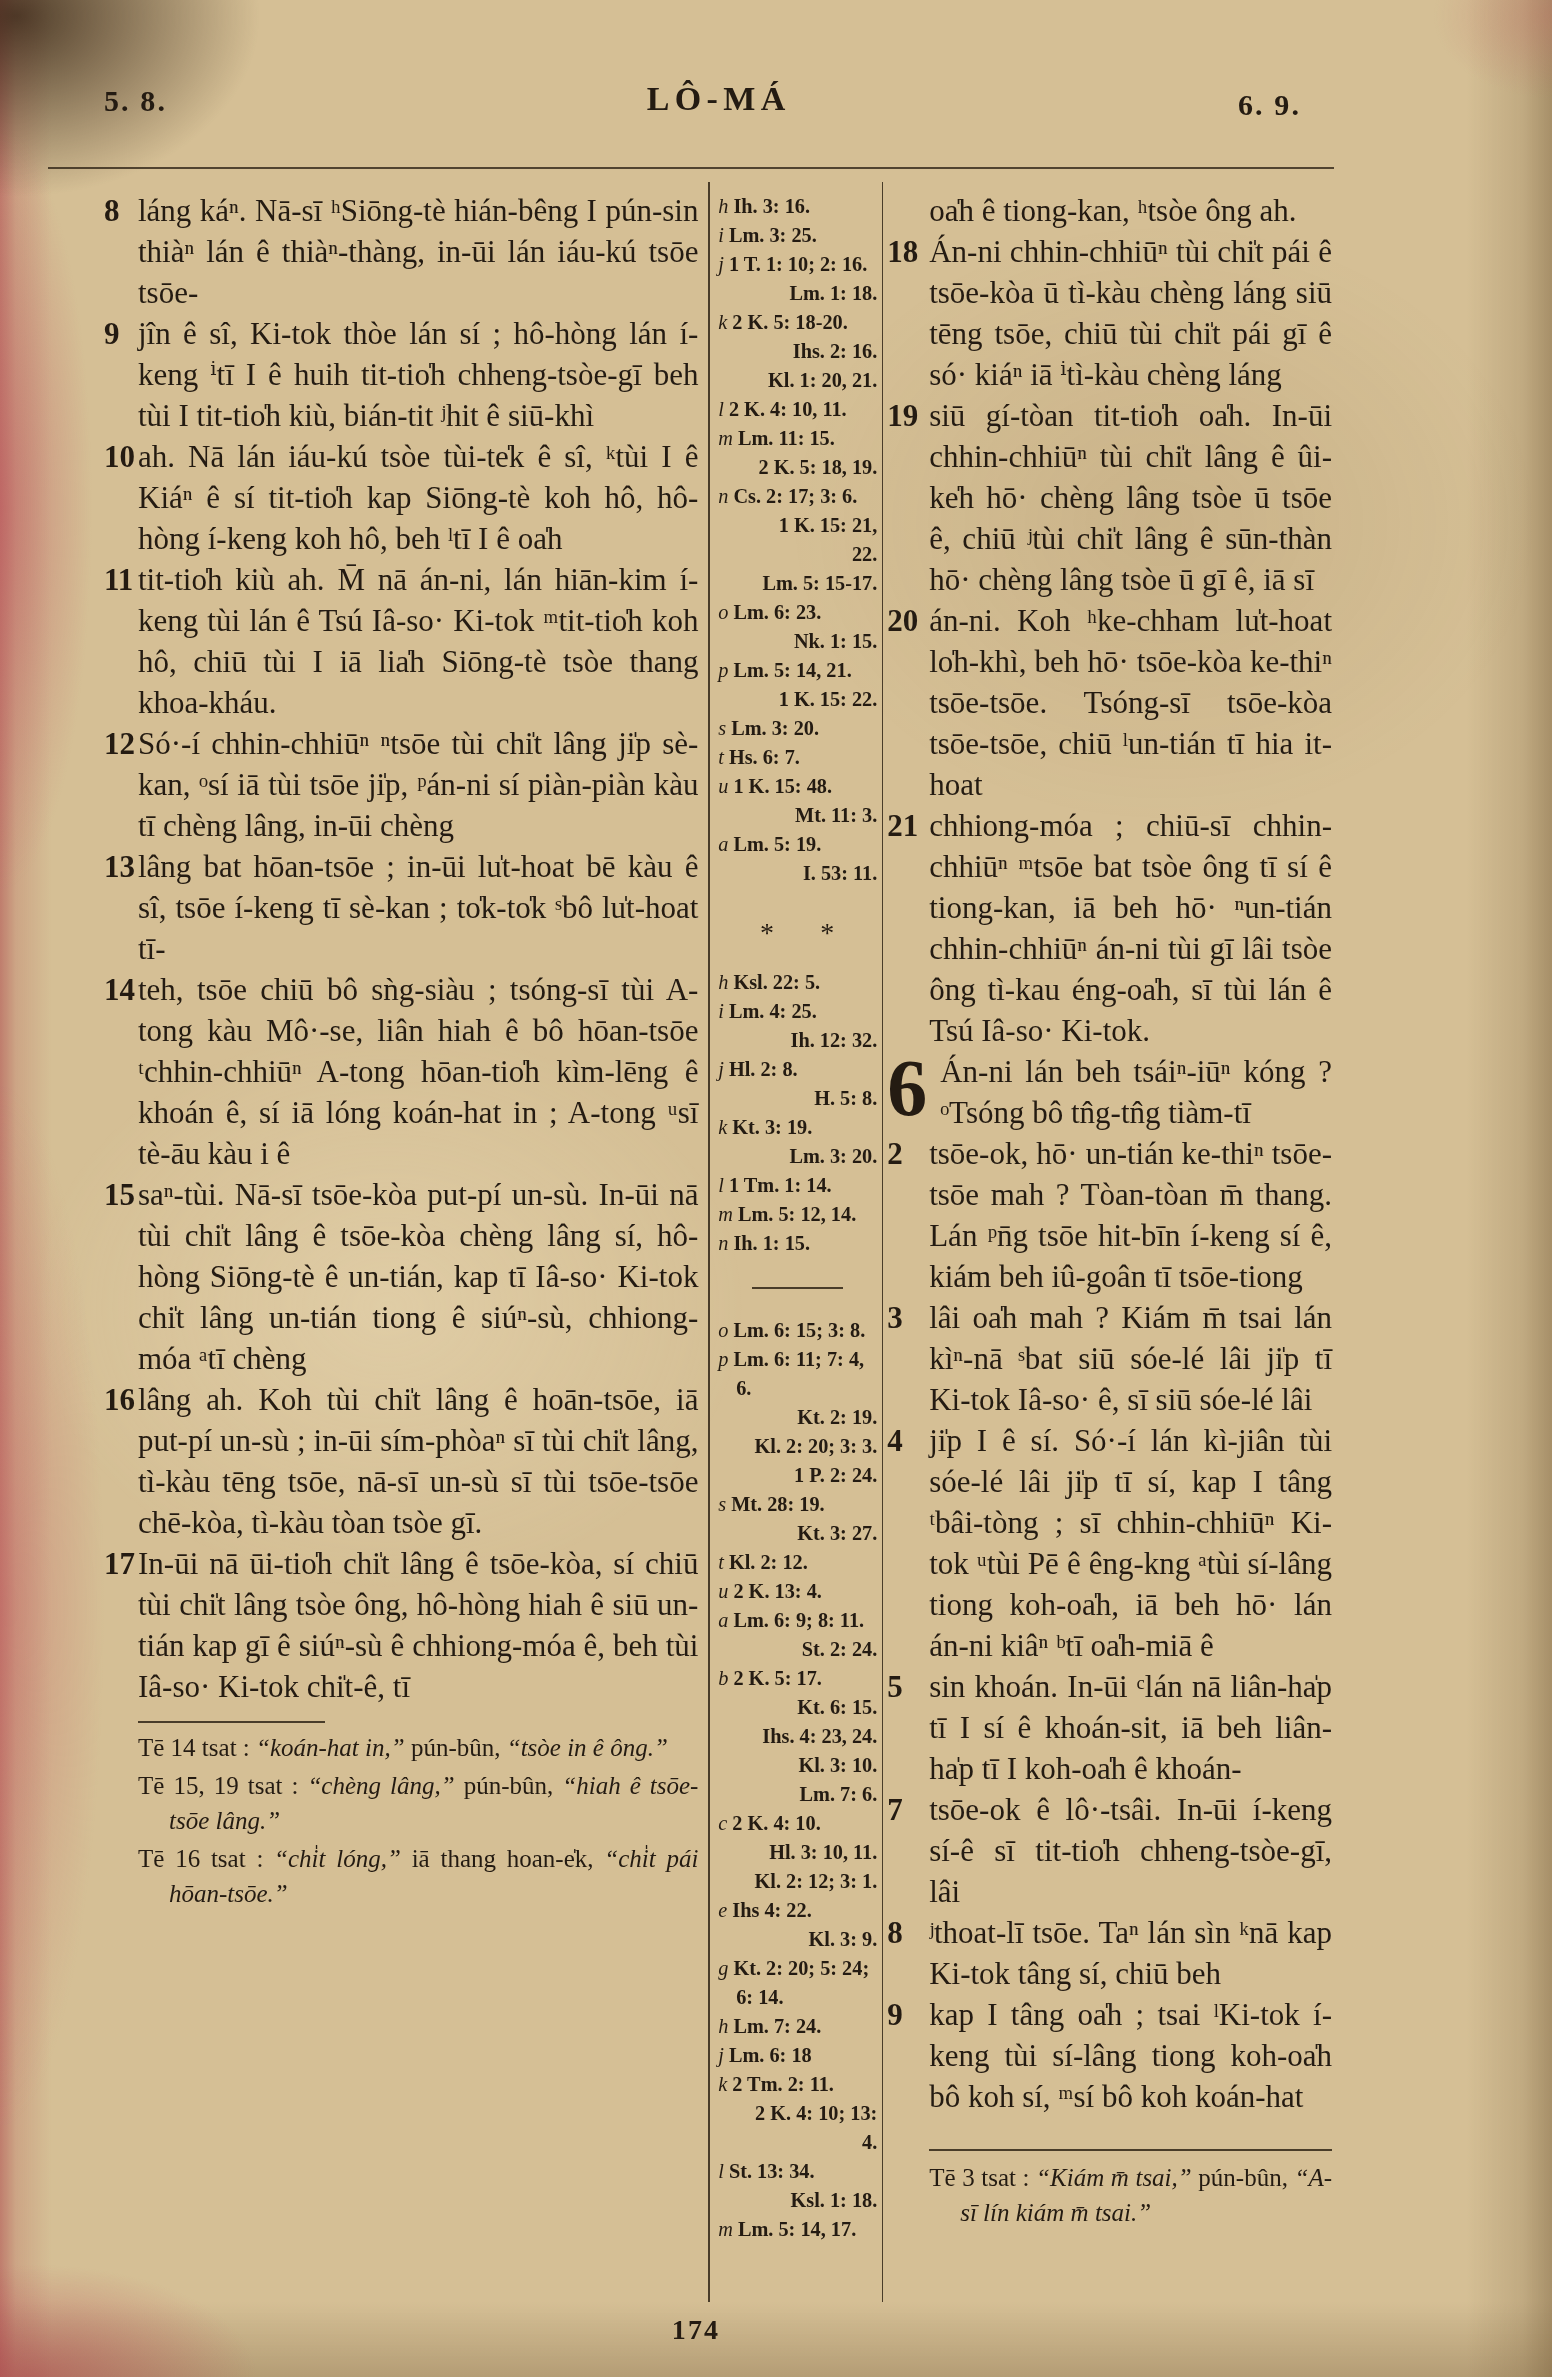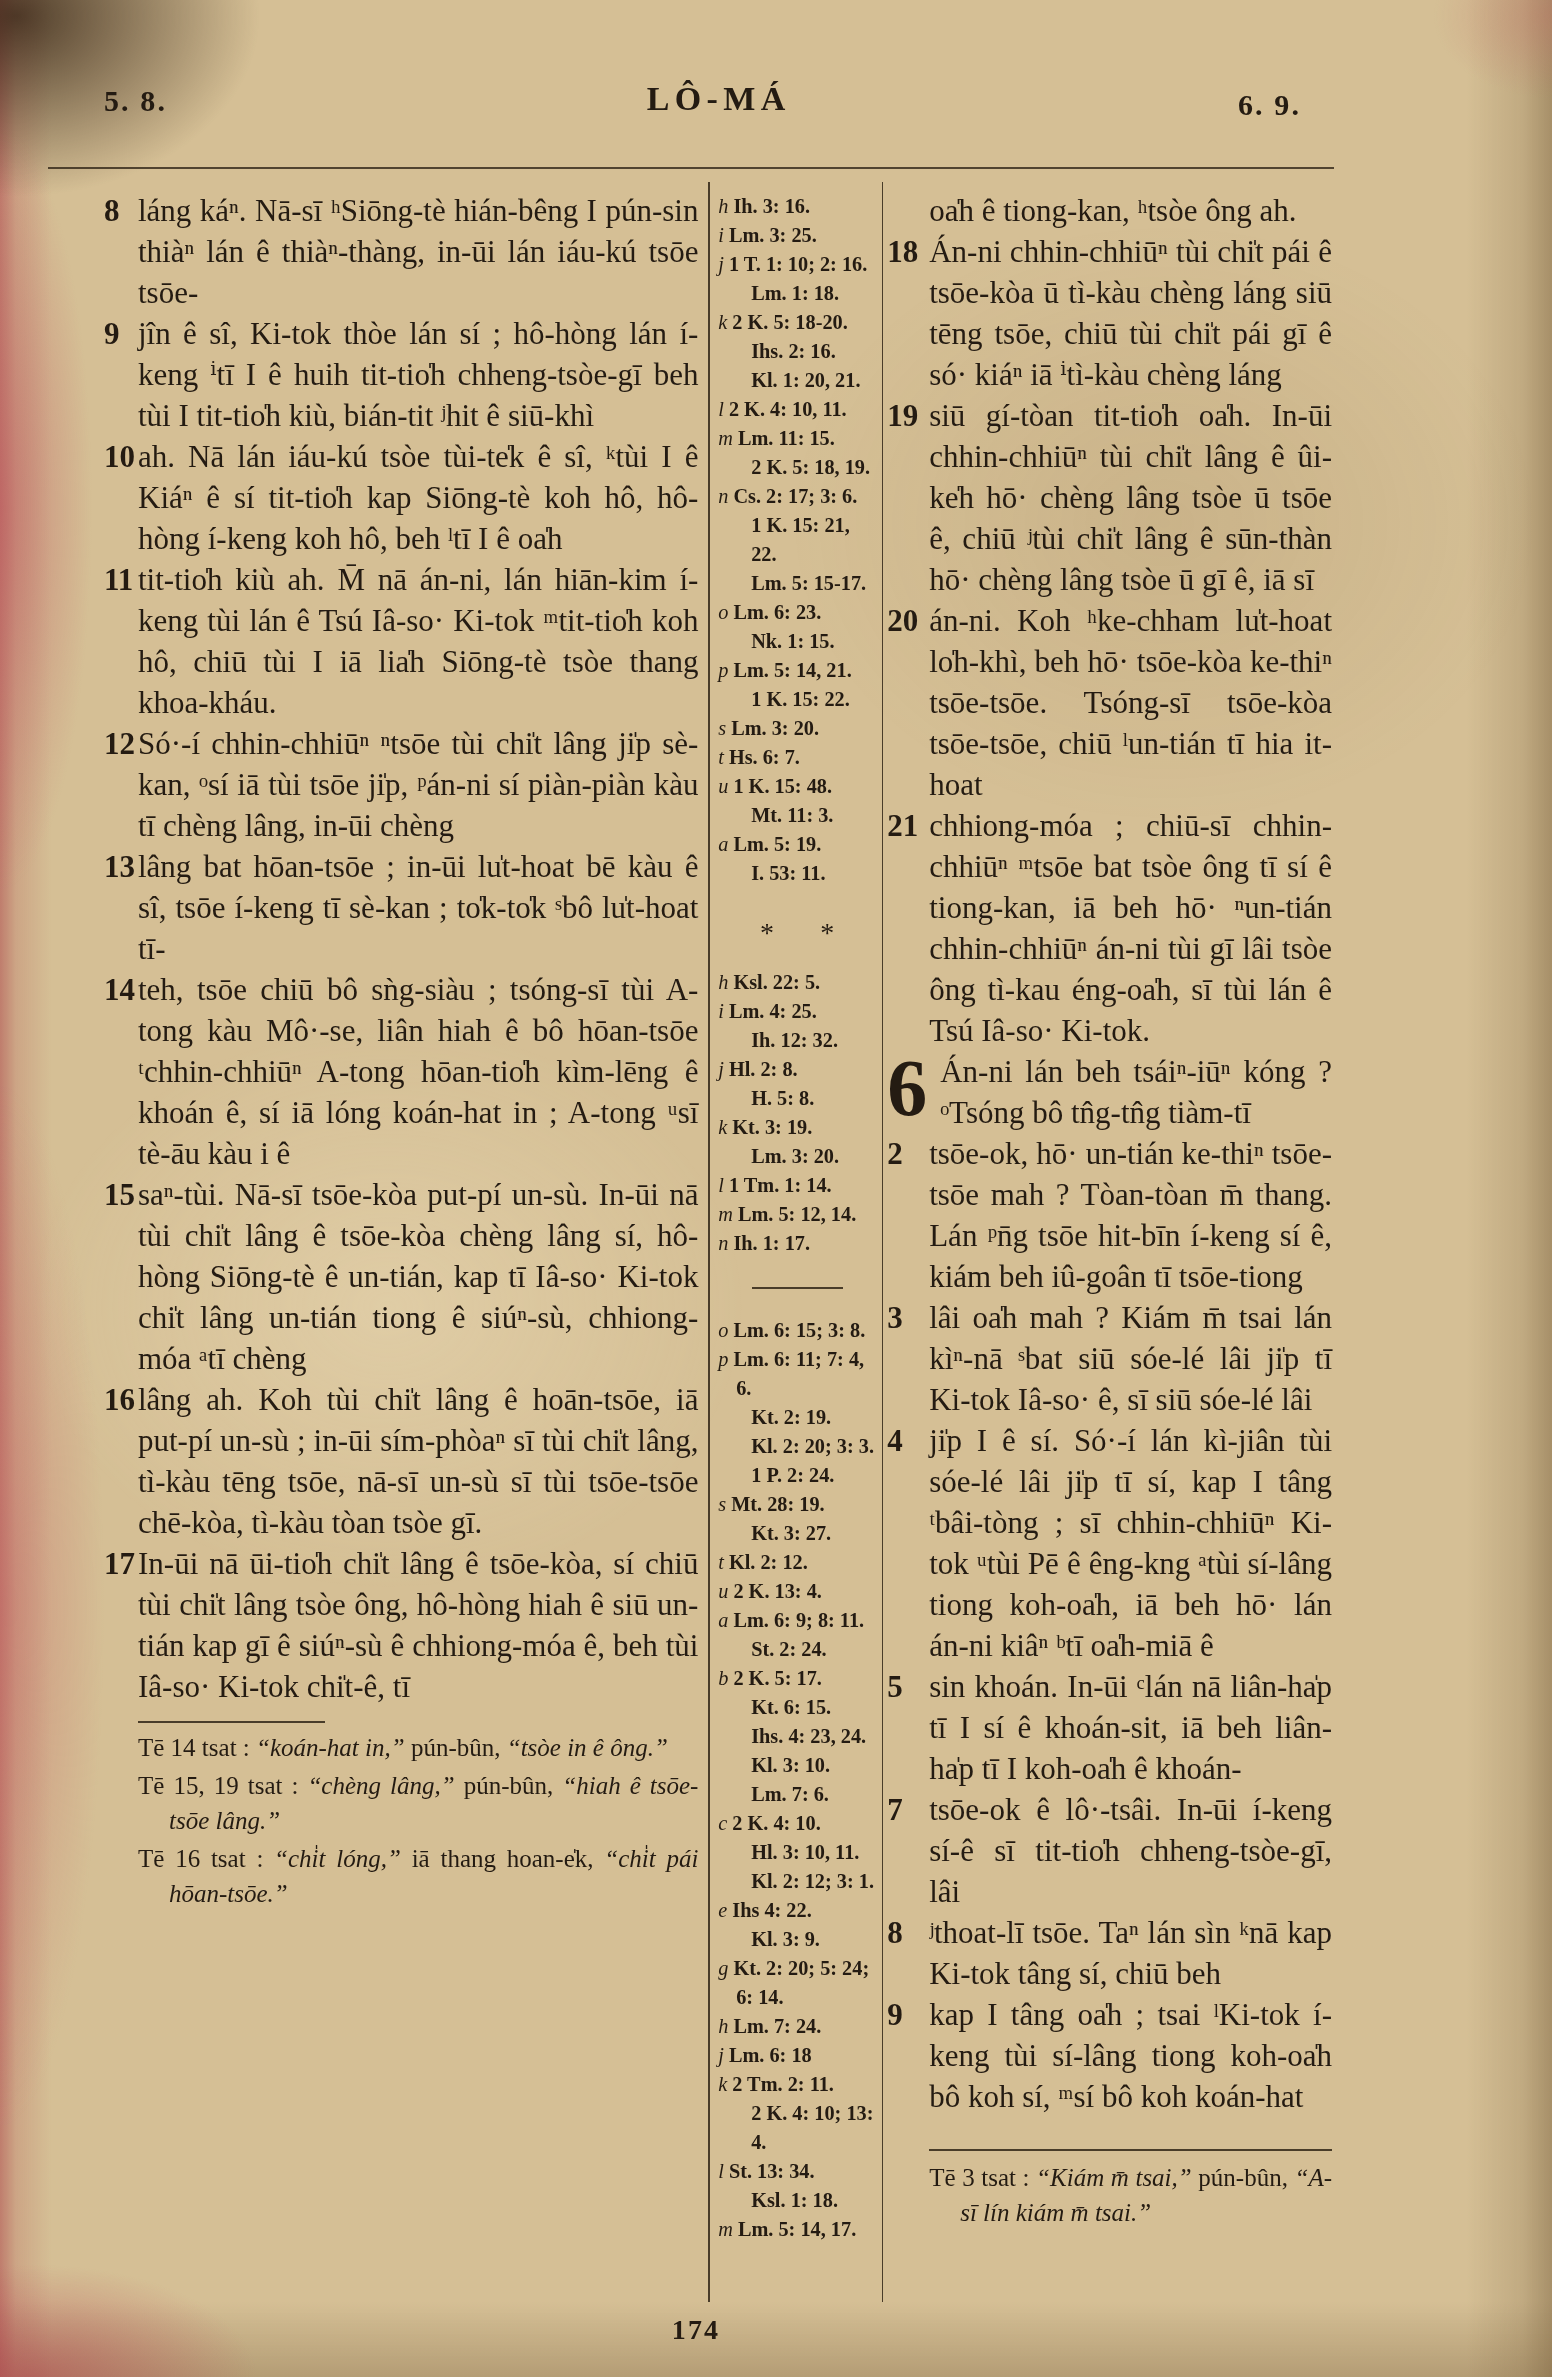--- a/index.html
+++ b/index.html
@@ -41,21 +41,21 @@
   .col-right{flex:1 1 auto;box-sizing:border-box;padding:7.5px 0 0 46px;
     font-size:31px;line-height:41px;text-align:justify;}
 
   .verse{margin:0;}
   .vnum{display:inline-block;width:34px;margin-left:-34px;font-weight:bold;vertical-align:baseline;}
   .col-right .vnum{width:42px;margin-left:-42px;}
   .chnum{float:left;font-size:80px;line-height:64px;font-weight:bold;
     margin:5.4px 13px 0 -42px;}
 
   .ref-line{padding-left:18px;text-indent:-18px;}
-  .ref-line.cont{padding-left:33px;text-indent:0;}
+  .ref-line.cont{padding-left:33px;text-indent:0;text-align:right;}
   .ref-m{font-weight:normal;font-style:italic;}
   .ref-stars{text-align:center;font-size:28px;font-weight:normal;word-spacing:37px;
     margin:30px 0 21.4px 0;letter-spacing:1.1px;}
   .ref-rule{width:91px;border-top:2.1px solid rgba(48,36,22,.85);margin:29px auto 27px auto;}
 
   .fns{margin-top:14px;font-size:25px;line-height:35px;}
   .fn-rule-short{width:187px;border-top:2.1px solid rgba(48,36,22,.85);margin:9.6px 0 7.5px 0;}
   .fn-rule-full{border-top:2.1px solid rgba(48,36,22,.85);margin:32px 0 9.6px 0;}
   .fn{margin:0 0 3.2px 0;padding-left:31px;text-indent:-31px;text-align:justify;}
 
@@ -128,21 +128,21 @@
         <div class="ref-stars">* *</div>
         <div class="ref-line"><i class="ref-m">h</i><span class="ref-t"> Ksl. 22: 5.</span></div>
         <div class="ref-line"><i class="ref-m">i</i><span class="ref-t"> Lm. 4: 25.</span></div>
         <div class="ref-line cont"><span class="ref-t">Ih. 12: 32.</span></div>
         <div class="ref-line"><i class="ref-m">j</i><span class="ref-t"> Hl. 2: 8.</span></div>
         <div class="ref-line cont"><span class="ref-t">H. 5: 8.</span></div>
         <div class="ref-line"><i class="ref-m">k</i><span class="ref-t"> Kt. 3: 19.</span></div>
         <div class="ref-line cont"><span class="ref-t">Lm. 3: 20.</span></div>
         <div class="ref-line"><i class="ref-m">l</i><span class="ref-t"> 1 Tm. 1: 14.</span></div>
         <div class="ref-line"><i class="ref-m">m</i><span class="ref-t"> Lm. 5: 12, 14.</span></div>
-        <div class="ref-line"><i class="ref-m">n</i><span class="ref-t"> Ih. 1: 17.</span></div>
+        <div class="ref-line"><i class="ref-m">n</i><span class="ref-t"> Ih. 1: 15.</span></div>
         <div class="ref-rule"></div>
         <div class="ref-line"><i class="ref-m">o</i><span class="ref-t"> Lm. 6: 15; 3: 8.</span></div>
         <div class="ref-line"><i class="ref-m">p</i><span class="ref-t"> Lm. 6: 11; 7: 4, 6.</span></div>
         <div class="ref-line cont"><span class="ref-t">Kt. 2: 19.</span></div>
         <div class="ref-line cont"><span class="ref-t">Kl. 2: 20; 3: 3.</span></div>
         <div class="ref-line cont"><span class="ref-t">1 P. 2: 24.</span></div>
         <div class="ref-line"><i class="ref-m">s</i><span class="ref-t"> Mt. 28: 19.</span></div>
         <div class="ref-line cont"><span class="ref-t">Kt. 3: 27.</span></div>
         <div class="ref-line"><i class="ref-m">t</i><span class="ref-t"> Kl. 2: 12.</span></div>
         <div class="ref-line"><i class="ref-m">u</i><span class="ref-t"> 2 K. 13: 4.</span></div>

